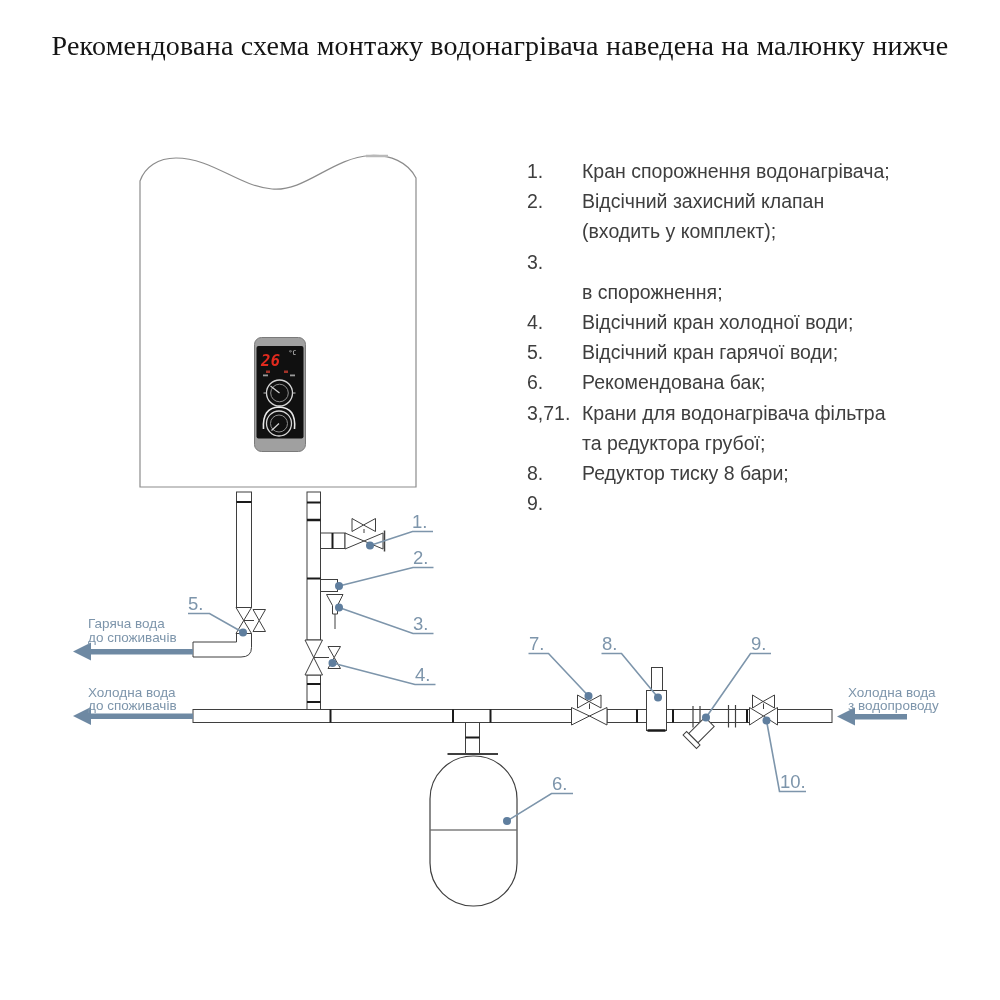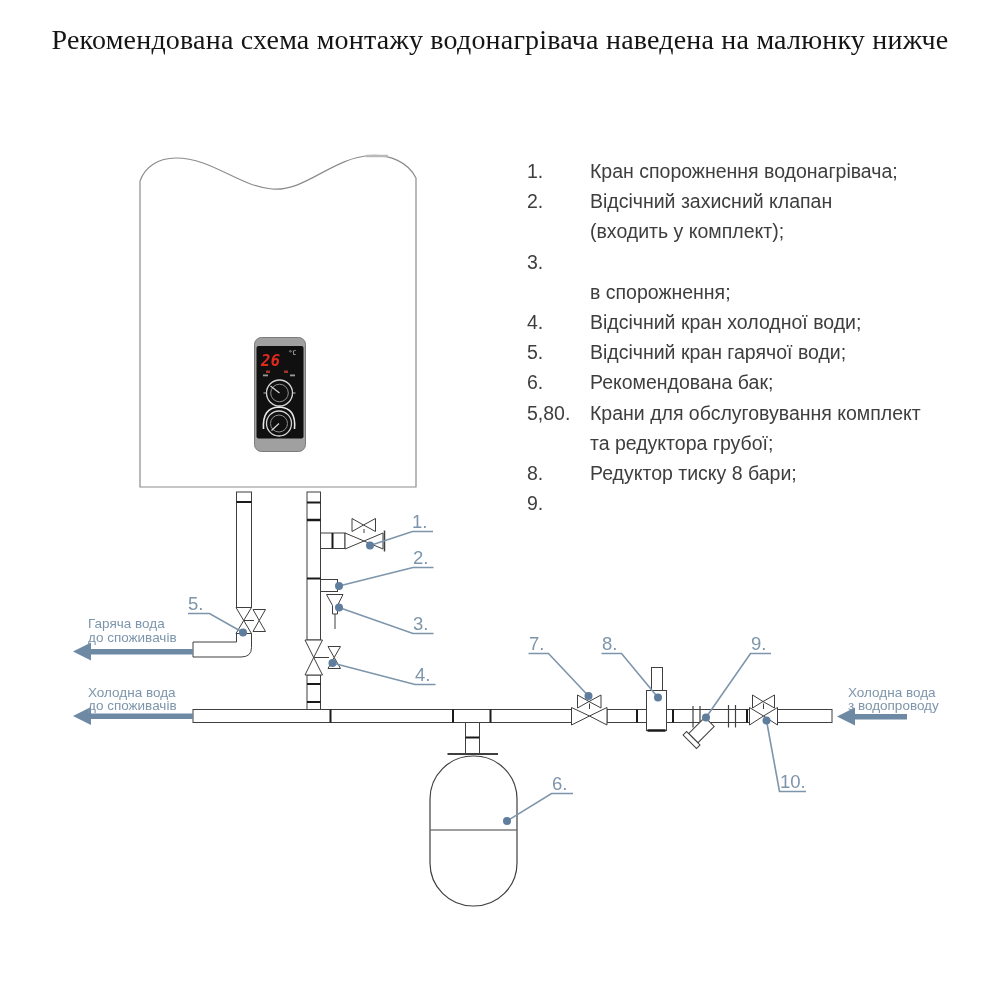--- a/index.html
+++ b/index.html
@@ -1,25 +1,25 @@
 <!DOCTYPE html>
 <html><head>
 <meta charset="utf-8">
 <style>
   html,body{margin:0;padding:0;background:#ffffff;}
   .page{position:relative;width:1000px;height:1000px;background:#fff;overflow:hidden;
         font-family:"Liberation Sans",sans-serif;}
-  .title{position:absolute;left:0;top:24px;width:1000px;text-align:center;
+  .title{position:absolute;left:0;top:30px;width:1000px;text-align:center;
          font-family:"Liberation Serif",serif;font-size:28px;color:#151515;
          font-weight:400;letter-spacing:0.2px;}
   .legend{position:absolute;left:527px;top:159px;width:400px;}
   .lrow{display:flex;height:30.2px;align-items:flex-start;
         font-size:19.5px;color:#3e3e3e;line-height:24px;}
   .lnum{width:55px;flex:0 0 55px;}
-  .ltext{flex:1;white-space:nowrap;margin-left:8px;}
+  .ltext{flex:1;white-space:nowrap;}
   svg{position:absolute;left:0;top:0;}
   svg text{font-family:"Liberation Sans",sans-serif;}
   .callout{font-size:18.5px;fill:#7d95ab;}
   .flowlabel{font-size:13.5px;fill:#7d95ab;}
   .seg{font-family:"DejaVu Sans Mono",monospace;font-weight:bold;font-style:italic;
        font-size:15.5px;fill:#e02a1e;letter-spacing:0.5px;}
   .segunit{font-family:"DejaVu Sans Mono",monospace;font-size:6.5px;fill:#cfcfcf;}
 </style>
 </head>
 <body>
@@ -54,22 +54,22 @@
       </div>
     <div class="lrow">
         <span class="lnum">5.</span>
         <span class="ltext">Відсічний кран гарячої води;</span>
       </div>
     <div class="lrow">
         <span class="lnum">6.</span>
         <span class="ltext">Рекомендована бак;</span>
       </div>
     <div class="lrow">
-        <span class="lnum">5,80.</span>
-        <span class="ltext">Крани для обслуговування комплект</span>
+        <span class="lnum">3,71.</span>
+        <span class="ltext">Крани для водонагрівача фільтра</span>
       </div>
     <div class="lrow">
         <span class="lnum"></span>
         <span class="ltext">та редуктора грубої;</span>
       </div>
     <div class="lrow">
         <span class="lnum">8.</span>
         <span class="ltext">Редуктор тиску 8 бари;</span>
       </div>
     <div class="lrow">

